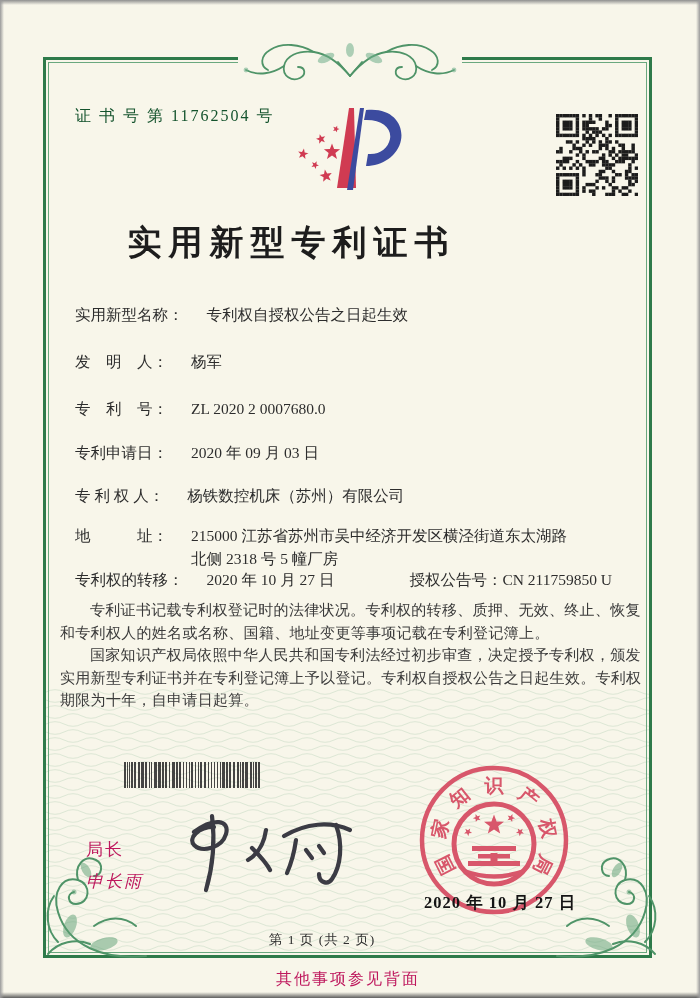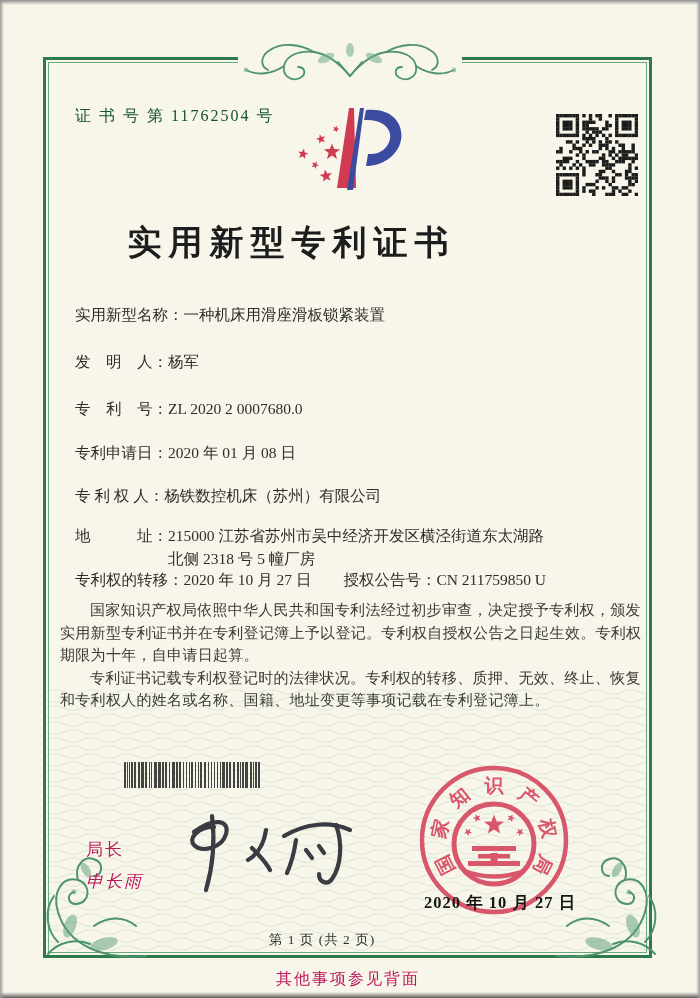--- a/index.html
+++ b/index.html
@@ -31,24 +31,24 @@
   .ornament.corner-right{left:551px;top:846px;transform:scaleX(-1);}
 
   .cert-no{position:absolute;left:75px;top:106px;z-index:4;font-size:16px;letter-spacing:2px;color:#14532d;}
   .logo{position:absolute;left:288px;top:102px;z-index:4;}
   .qr{position:absolute;left:556px;top:114px;z-index:4;}
   .title{
     position:absolute;left:48px;top:220px;width:487px;z-index:4;
     text-align:center;font-size:34px;font-weight:700;letter-spacing:7px;color:#1d1d1d;
   }
   .fields{position:absolute;left:75px;top:0;width:560px;z-index:4;}
-  .frow{position:absolute;display:flex;font-size:15.5px;color:#2d2d2d;line-height:23px;}
+  .frow{position:absolute;display:flex;font-size:15.5px;color:#2d2d2d;line-height:23px;gap:23px;}
   .frow .lab{white-space:pre;flex:none;}
   .frow .val{white-space:pre-line;max-width:470px;}
-  .grant-pair2{margin-left:32px;display:flex;}
+  .grant-pair2{margin-left:52px;display:flex;}
 
   .paras{position:absolute;left:60px;top:599px;width:586px;z-index:4;
     font-size:15px;line-height:22.5px;color:#3a3a3a;letter-spacing:0.3px;}
   .paras p{margin:0;text-indent:2em;}
 
   .barcode{position:absolute;left:124px;top:762px;z-index:4;}
   .signer{position:absolute;left:86px;z-index:4;font-family:"Liberation Sans","DejaVu Sans",sans-serif;
     font-size:17px;color:#be185d;letter-spacing:2px;}
   .signer.t1{top:838px;}
   .signer.t2{top:870px;font-style:italic;}
@@ -459,33 +459,33 @@
       <rect x="65.6" y="78.72" width="3.4299999999999997" height="3.4299999999999997" fill="#1c1c1c"></rect>
       <rect x="68.88" y="78.72" width="3.4299999999999997" height="3.4299999999999997" fill="#1c1c1c"></rect>
       <rect x="78.72" y="78.72" width="3.4299999999999997" height="3.4299999999999997" fill="#1c1c1c"></rect>
     </svg>
 
   <div class="title">实用新型专利证书</div>
 
   <div class="fields">
     <div class="frow" style="top:303px">
       <span class="lab">实用新型名称：</span>
-      <span class="val">一种机床用滑座滑板锁紧装置</span>
+      <span class="val">专利权自授权公告之日起生效</span>
     </div>
     <div class="frow" style="top:350px">
       <span class="lab">发　明　人：</span>
       <span class="val">杨军</span>
     </div>
     <div class="frow" style="top:397px">
       <span class="lab">专　利　号：</span>
       <span class="val">ZL 2020 2 0007680.0</span>
     </div>
     <div class="frow" style="top:441px">
       <span class="lab">专利申请日：</span>
-      <span class="val">2020 年 01 月 08 日</span>
+      <span class="val">2020 年 09 月 03 日</span>
     </div>
     <div class="frow" style="top:484px">
       <span class="lab">专 利 权 人：</span>
       <span class="val">杨铁数控机床（苏州）有限公司</span>
     </div>
     <div class="frow" style="top:524px">
       <span class="lab">地　　　址：</span>
       <span class="val">215000 江苏省苏州市吴中经济开发区横泾街道东太湖路
 北侧 2318 号 5 幢厂房</span>
     </div>
@@ -493,22 +493,22 @@
       <span class="lab">专利权的转移：</span>
       <span class="val">2020 年 10 月 27 日</span>
       <span class="grant-pair2">
         <span class="lab">授权公告号：</span>
         <span class="val">CN 211759850 U</span>
       </span>
     </div>
   </div>
 
   <div class="paras">
+    <p>专利证书记载专利权登记时的法律状况。专利权的转移、质押、无效、终止、恢复和专利权人的姓名或名称、国籍、地址变更等事项记载在专利登记簿上。</p>
     <p>国家知识产权局依照中华人民共和国专利法经过初步审查，决定授予专利权，颁发实用新型专利证书并在专利登记簿上予以登记。专利权自授权公告之日起生效。专利权期限为十年，自申请日起算。</p>
-    <p>专利证书记载专利权登记时的法律状况。专利权的转移、质押、无效、终止、恢复和专利权人的姓名或名称、国籍、地址变更等事项记载在专利登记簿上。</p>
   </div>
 
   <svg class="barcode" id="barcode-svg" width="140" height="26">
       <rect x="0" y="0" width="2" height="26" fill="#2b2b2b" opacity="0.88"></rect>
       <rect x="3" y="0" width="1" height="26" fill="#2b2b2b" opacity="0.88"></rect>
       <rect x="5" y="0" width="1" height="26" fill="#2b2b2b" opacity="0.88"></rect>
       <rect x="7" y="0" width="2" height="26" fill="#2b2b2b" opacity="0.88"></rect>
       <rect x="10" y="0" width="2" height="26" fill="#2b2b2b" opacity="0.88"></rect>
       <rect x="14" y="0" width="2" height="26" fill="#2b2b2b" opacity="0.88"></rect>
       <rect x="17" y="0" width="3" height="26" fill="#2b2b2b" opacity="0.88"></rect>

